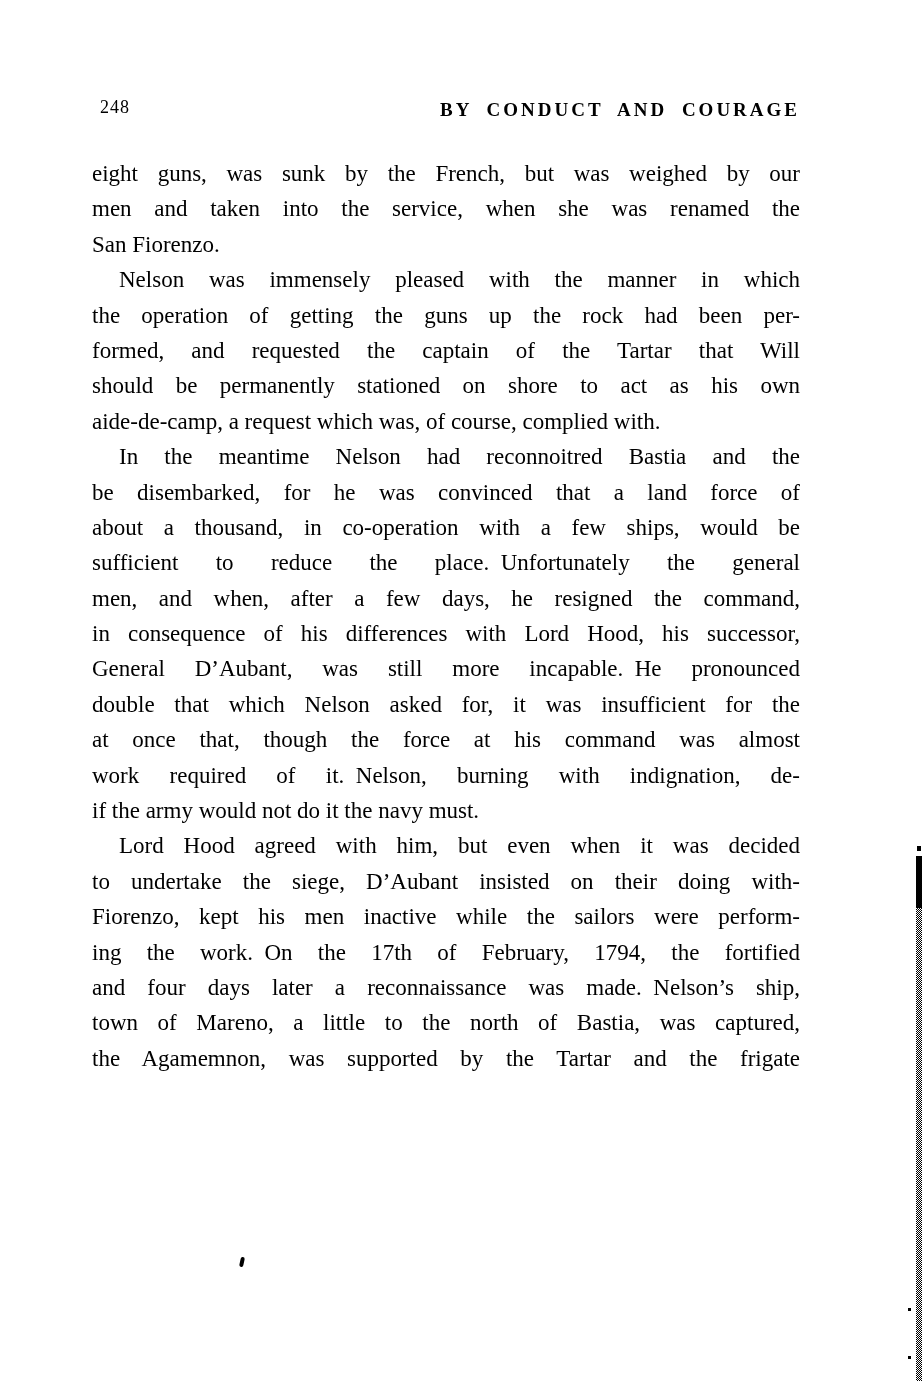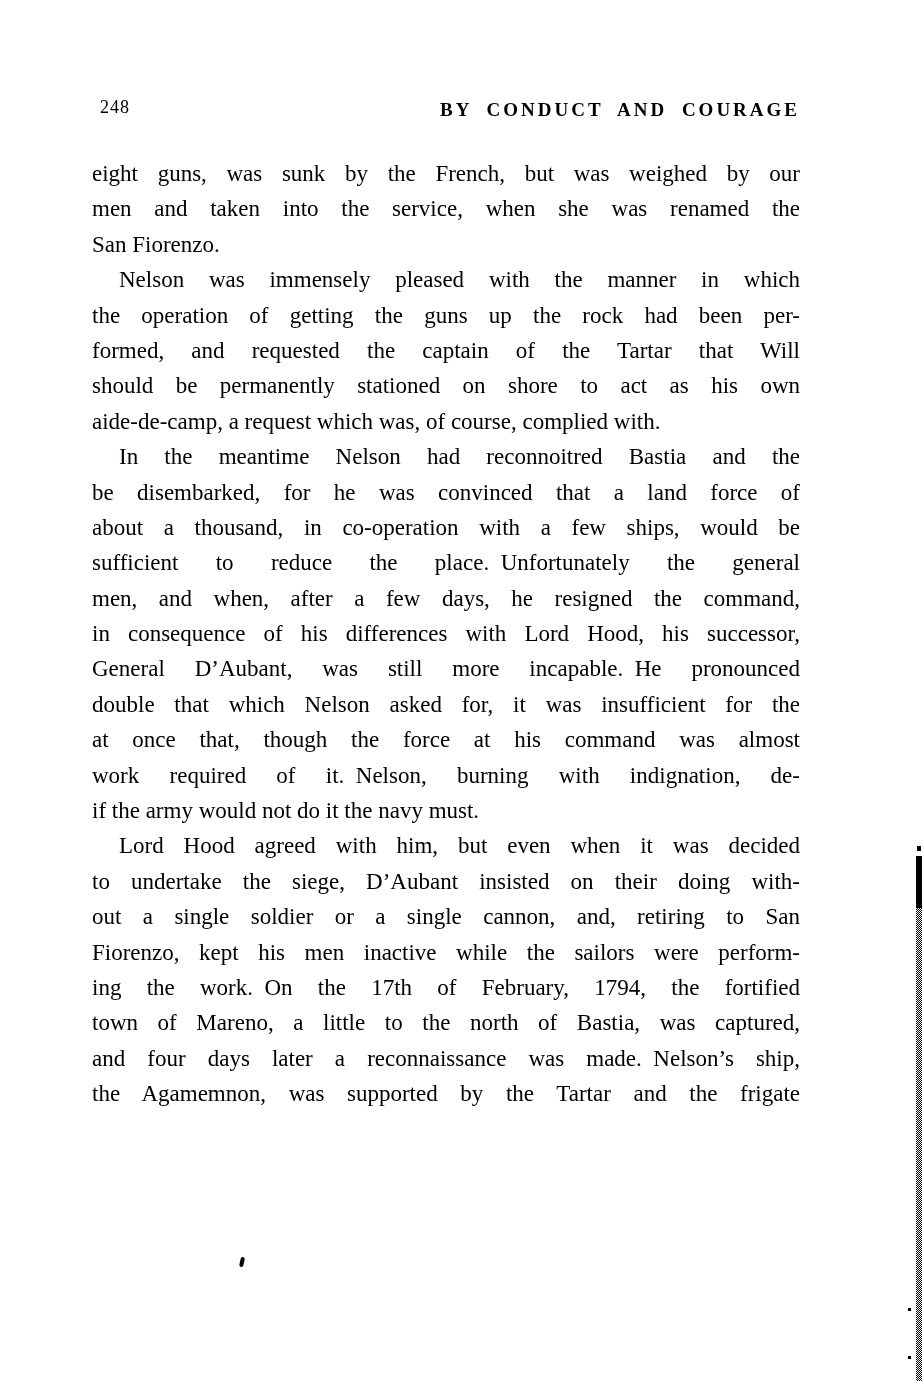--- a/index.html
+++ b/index.html
@@ -144,25 +144,24 @@
       <div class="line"><span>sufficient to reduce the place. Unfortunately the general</span></div>
       <div class="line"><span>men, and when, after a few days, he resigned the command,</span></div>
       <div class="line"><span>in consequence of his differences with Lord Hood, his successor,</span></div>
       <div class="line"><span>General D’Aubant, was still more incapable. He pronounced</span></div>
       <div class="line"><span>double that which Nelson asked for, it was insufficient for the</span></div>
       <div class="line"><span>at once that, though the force at his command was almost</span></div>
       <div class="line"><span>work required of it. Nelson, burning with indignation, de-</span></div>
       <div class="line end"><span>if the army would not do it the navy must.</span></div>
       <div class="line indent"><span>Lord Hood agreed with him, but even when it was decided</span></div>
       <div class="line"><span>to undertake the siege, D’Aubant insisted on their doing with-</span></div>
-      <div class="line"><span>out a single soldier or a single cannon, and, retiring to San</span></div>
       <div class="line"><span>Fiorenzo, kept his men inactive while the sailors were perform-</span></div>
       <div class="line"><span>ing the work. On the 17th of February, 1794, the fortified</span></div>
+      <div class="line"><span>and four days later a reconnaissance was made. Nelson’s ship,</span></div>
       <div class="line"><span>town of Mareno, a little to the north of Bastia, was captured,</span></div>
-      <div class="line"><span>and four days later a reconnaissance was made. Nelson’s ship,</span></div>
       <div class="line"><span>the </span><span class="it">Agamemnon,</span><span> was supported by the </span><span class="it">Tartar</span><span> and the frigate</span></div>
     </main>
 
   <div class="ink-speck"></div>
   <div class="scan-dot"></div>
   <div class="scan-bar-solid"></div>
   <div class="scan-bar-dither"></div>
   <div class="scan-speck-a"></div>
   <div class="scan-speck-b"></div>
 

